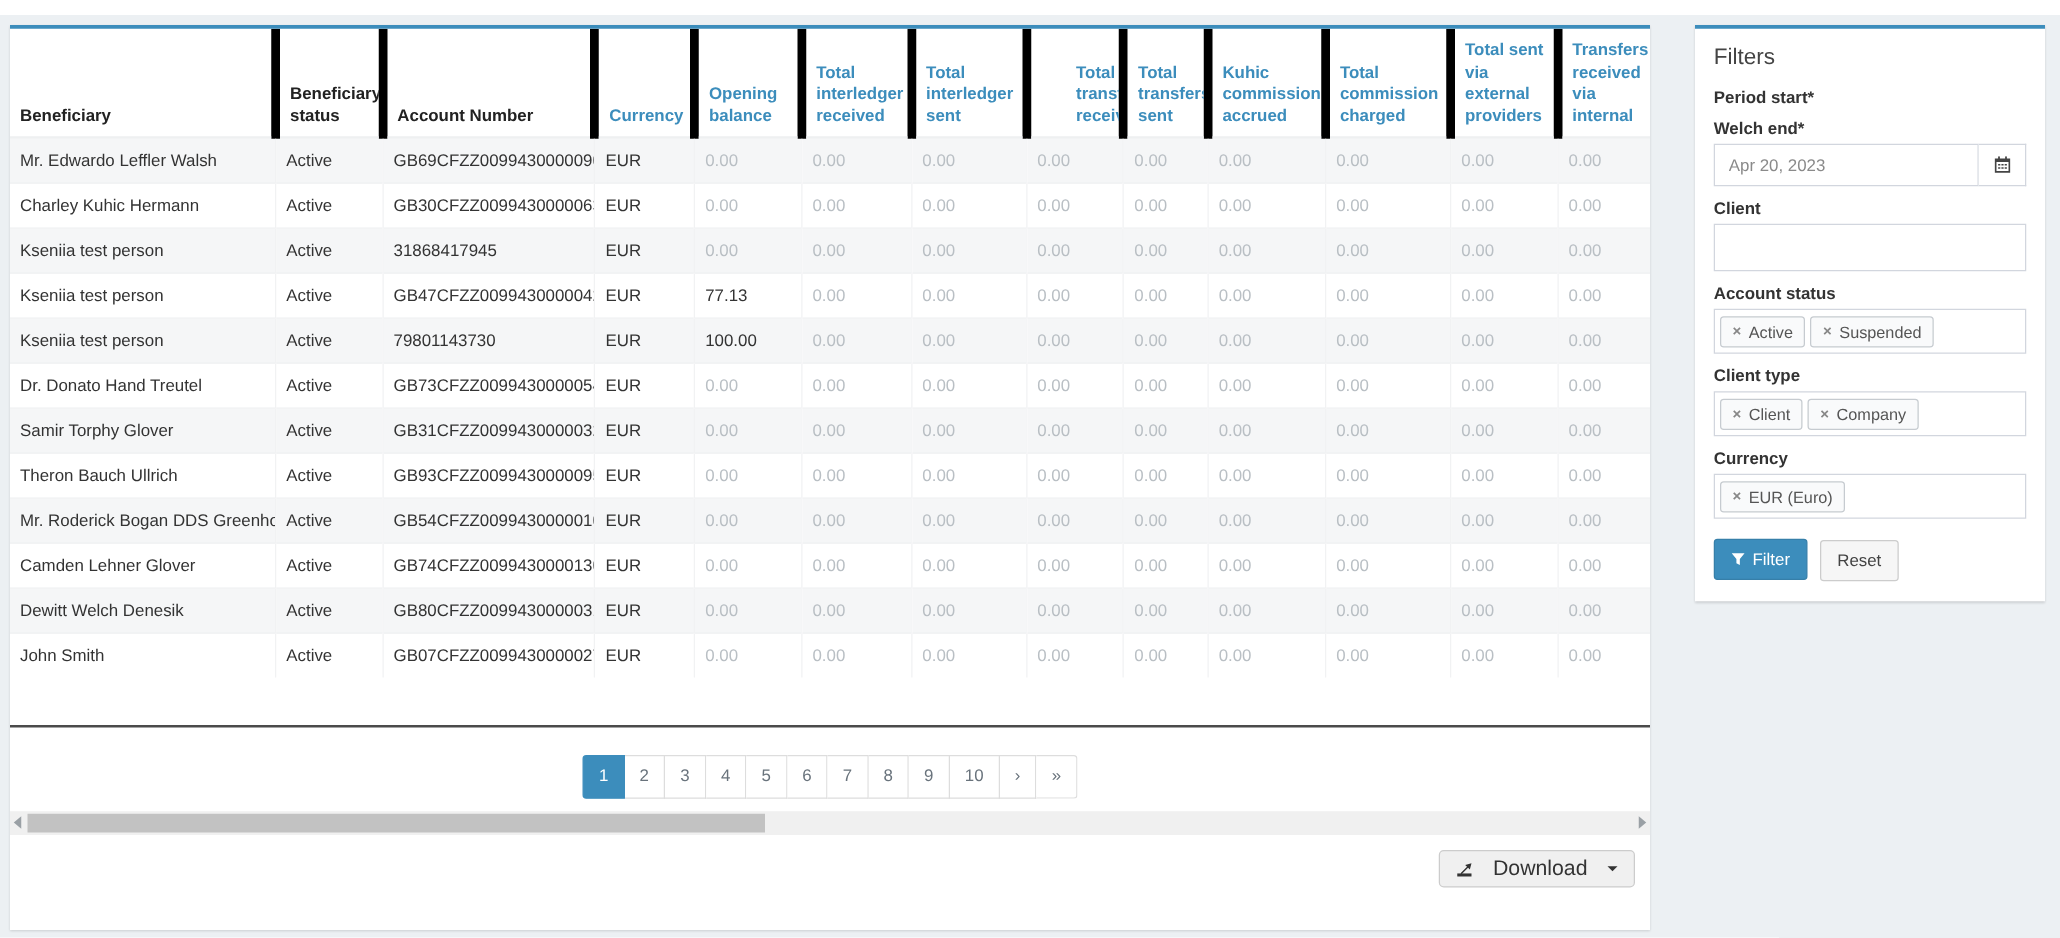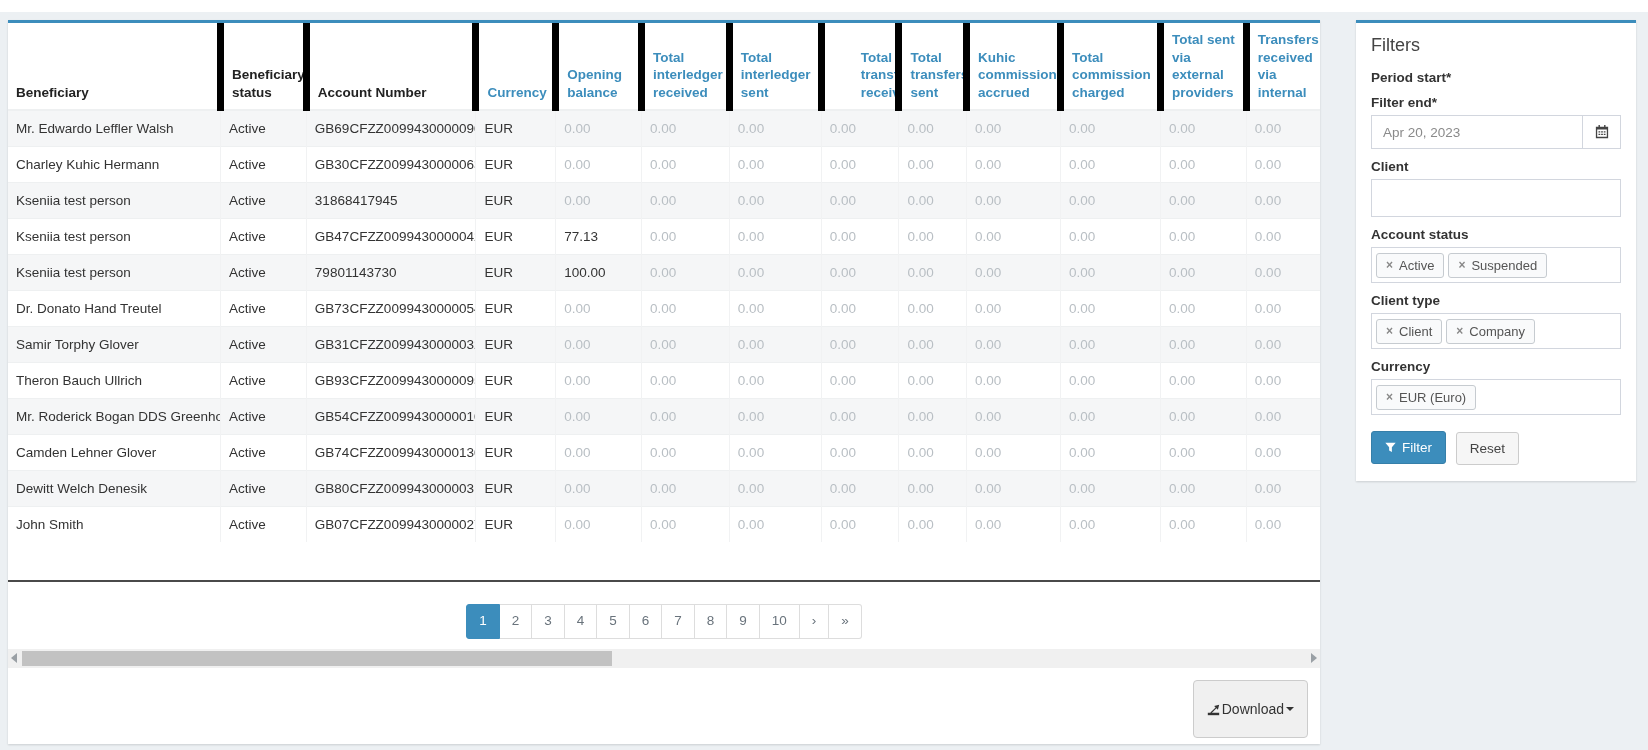--- a/index.html
+++ b/index.html
@@ -59,23 +59,23 @@
   
   .hscroll { position:relative; margin-top:10px; height:19px; background:#f0f0f0; }
   .hthumb { position:absolute; left:14px; top:2px; height:15px; width:45%; background:#c2c2c2; cursor:pointer; }
   .harrow { position:absolute; top:4px; width:0; height:0; border-top:5px solid transparent; border-bottom:5px solid transparent; cursor:pointer; }
   .harrow.left  { left:3px;  border-right:6px solid #9aa0a5; }
   .harrow.right { right:3px; border-left:6px solid #9aa0a5; }
 
   
   .card-footer { padding:12px; text-align:right; }
   .btn-download {
-    display:inline-flex; align-items:center; gap:2px;
+    display:inline-flex; align-items:center; gap:16px;
     background:#f0f0f0; border:1px solid #ccc; border-radius:4px;
-    padding:20px 13px; font-size:14px; color:#333; cursor:pointer;
+    padding:4px 13px; font-size:17px; color:#333; cursor:pointer;
     font-family:inherit;
   }
   .caret { width:0; height:0; border-left:4px solid transparent; border-right:4px solid transparent; border-top:4px solid #333; display:inline-block; }
 
   
   .fbody { padding:12px 15px 16px; }
   .f-title { font-size:18px; font-weight:400; color:#444; margin:0 0 14px; }
   .f-label { font-weight:700; color:#333; margin:10px 0 5px; }
   .input-group { display:flex; }
   .f-date {
@@ -352,21 +352,21 @@
     </button>
   </div>
 </div>
 
 <div class="card filters-card">
   <div class="fbody">
     <div class="f-title">Filters</div>
 
     <div class="f-label">Period start*</div>
 
-    <div class="f-label">Filter end*</div>
+    <div class="f-label">Welch end*</div>
     <div class="input-group">
       <input class="f-date" type="text" value="Apr 20, 2023" style="">
       <span class="addon">
         <span style="display:inline-flex;">
           <svg width="14" height="14" viewBox="0 0 16 16">
             <path fill="#444" d="M4 0h1.6v2H4zM10.4 0H12v2h-1.6zM1 2h14v13H1zm1.5 3.2v8.3h11V5.2z"></path>
             <path fill="#444" d="M4 7h2v1.5H4zM7 7h2v1.5H7zM10 7h2v1.5h-2zM4 10h2v1.5H4zM7 10h2v1.5H7zM10 10h2v1.5h-2z"></path>
           </svg>
         </span>
       </span>

